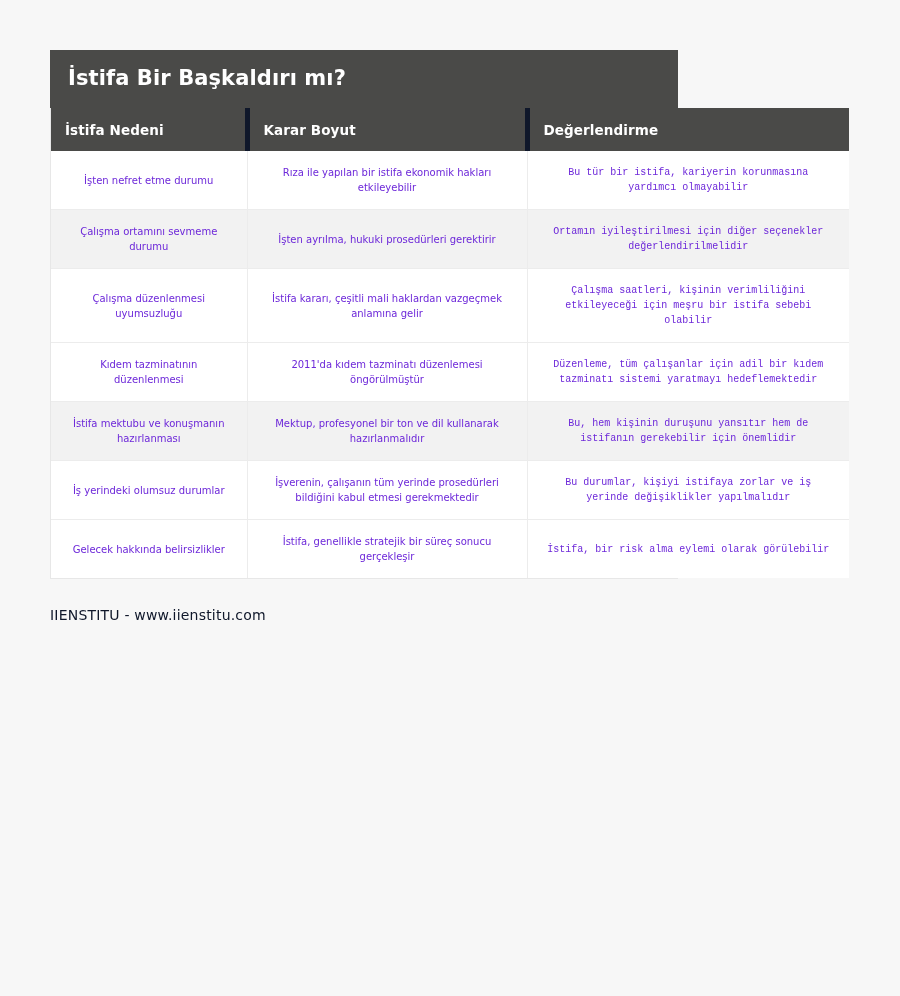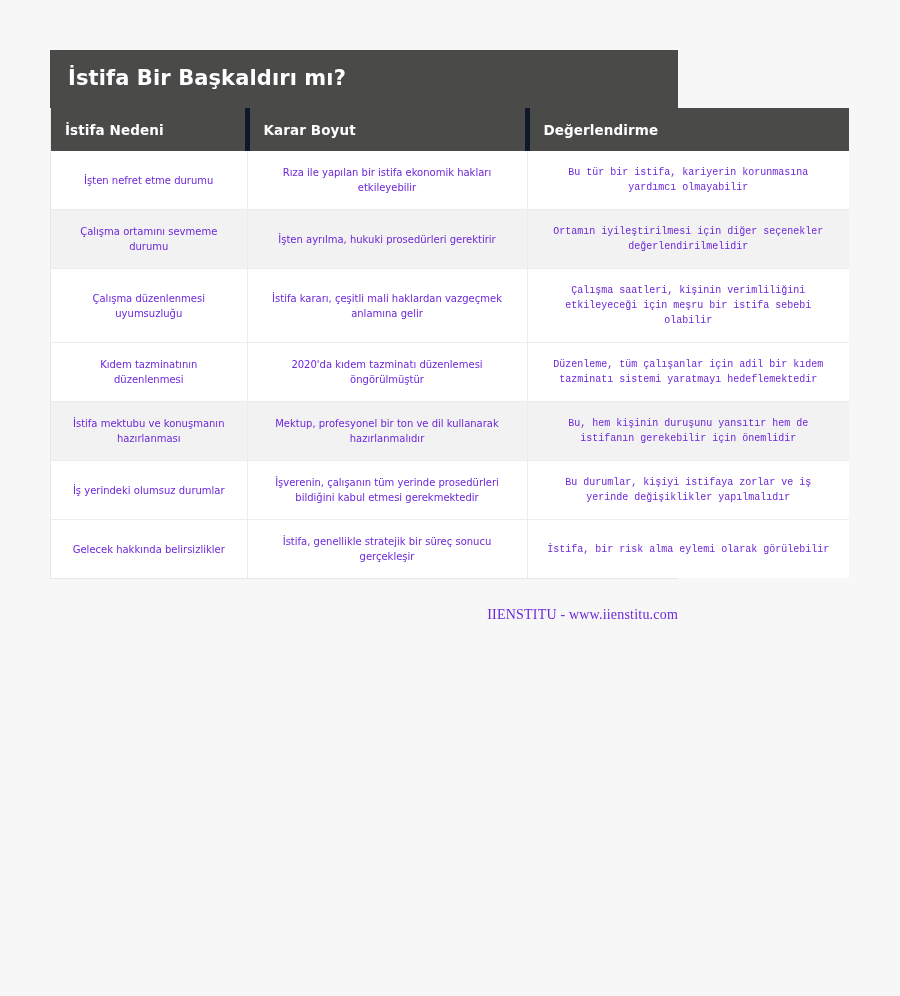--- a/index.html
+++ b/index.html
@@ -82,26 +82,25 @@
     word-wrap: break-word;
     text-align: center;
   }
   tbody td:last-child { border-right: none; font-family: Liberation Mono, monospace; }
   tbody tr:last-child td { border-bottom: none; }
   tbody tr.alt td { background: #f2f2f2; }
   tbody tr.plain td { background: #ffffff; }
 
   
   .footer {
-    text-align: right;
-    color: #6d28d9;
+    text-align: left;
+    color: #0f172a;
     font-size: 14px;
     padding-top: 28px;
     letter-spacing: 0.2px;
-    font-family: Liberation Serif, serif;
   }
 </style>
 </head>
 <body>
 
 <div class="page">
 
   <div class="title-bar">
     <h1>İstifa Bir Başkaldırı mı?</h1>
   </div>
@@ -131,21 +130,21 @@
             <td>İşten ayrılma, hukuki prosedürleri gerektirir</td>
             <td>Ortamın iyileştirilmesi için diğer seçenekler değerlendirilmelidir</td>
           </tr>
           <tr class="plain">
             <td>Çalışma düzenlenmesi uyumsuzluğu</td>
             <td>İstifa kararı, çeşitli mali haklardan vazgeçmek anlamına gelir</td>
             <td>Çalışma saatleri, kişinin verimliliğini etkileyeceği için meşru bir istifa sebebi olabilir</td>
           </tr>
           <tr class="plain">
             <td>Kıdem tazminatının düzenlenmesi</td>
-            <td>2020'da kıdem tazminatı düzenlemesi öngörülmüştür</td>
+            <td>2011'da kıdem tazminatı düzenlemesi öngörülmüştür</td>
             <td>Düzenleme, tüm çalışanlar için adil bir kıdem tazminatı sistemi yaratmayı hedeflemektedir</td>
           </tr>
           <tr class="alt">
             <td>İstifa mektubu ve konuşmanın hazırlanması</td>
             <td>Mektup, profesyonel bir ton ve dil kullanarak hazırlanmalıdır</td>
             <td>Bu, hem kişinin duruşunu yansıtır hem de istifanın gerekebilir için önemlidir</td>
           </tr>
           <tr class="plain">
             <td>İş yerindeki olumsuz durumlar</td>
             <td>İşverenin, çalışanın tüm yerinde prosedürleri bildiğini kabul etmesi gerekmektedir</td>

